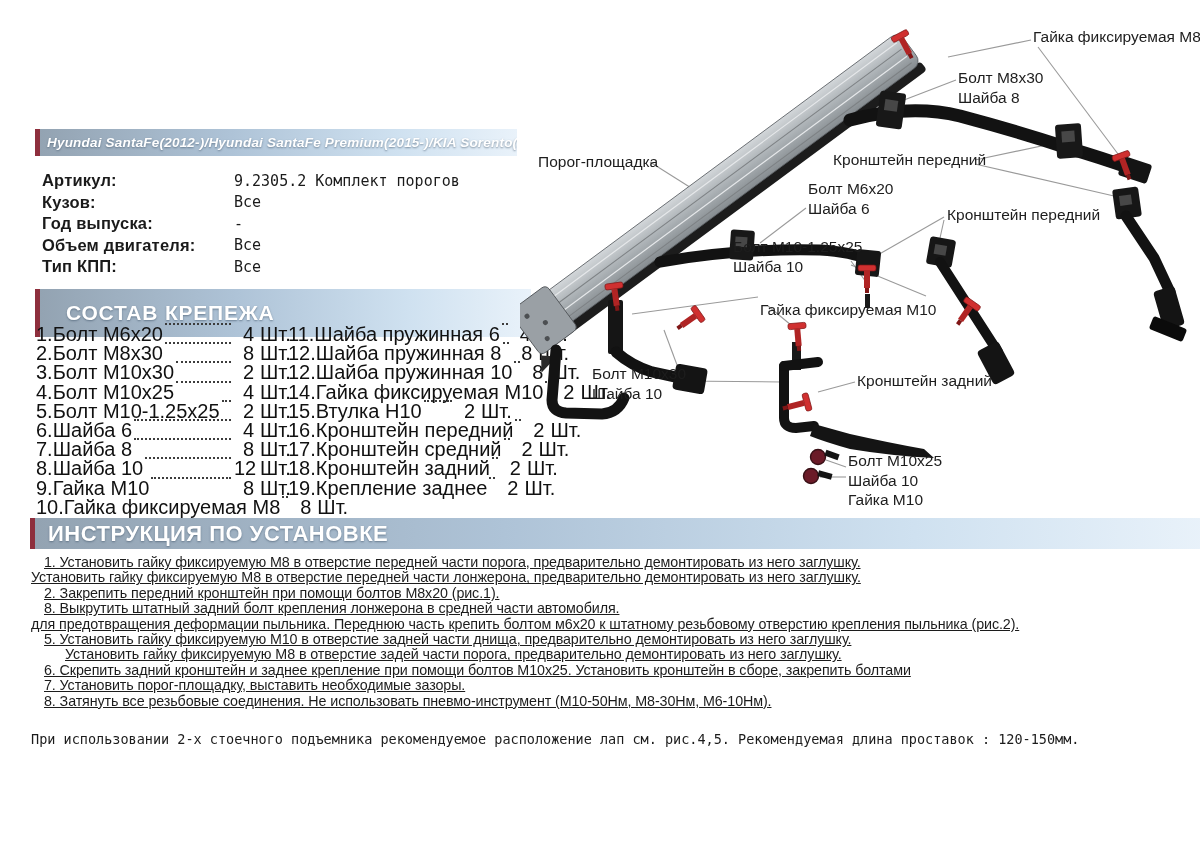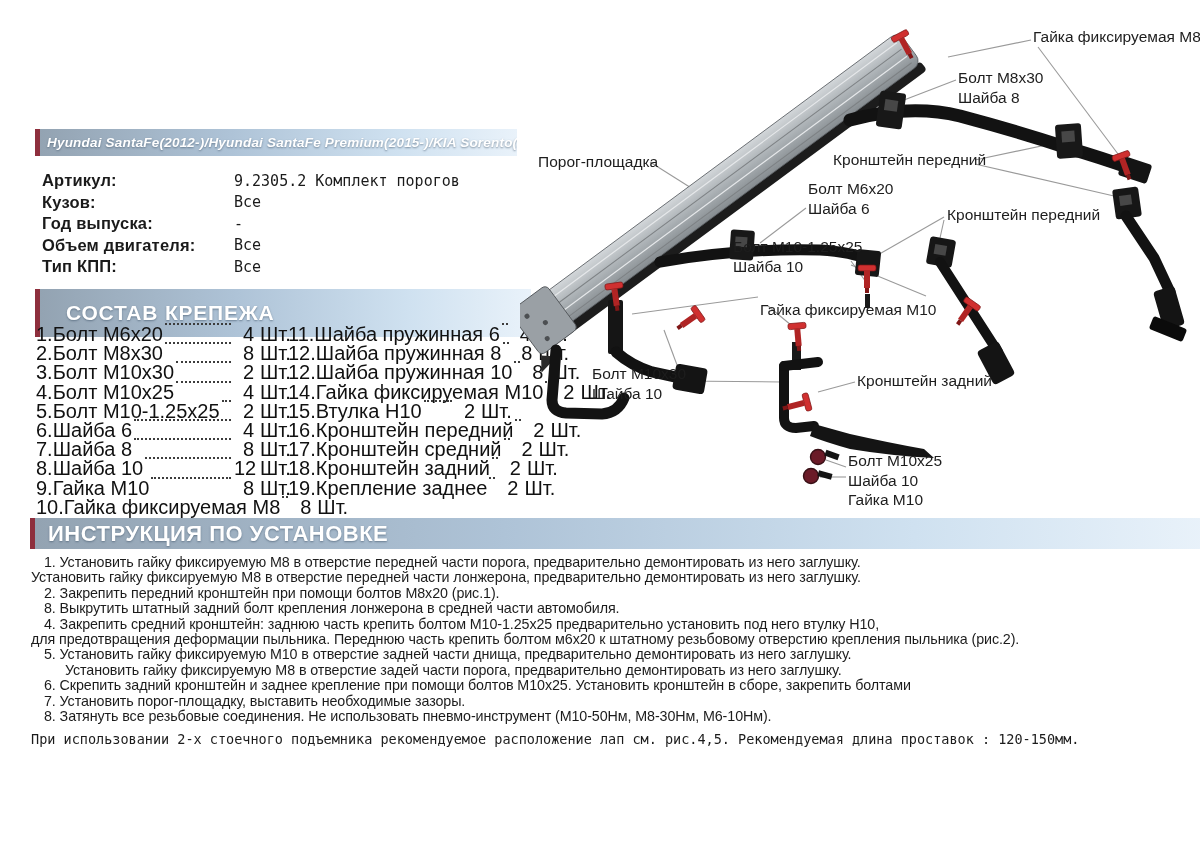--- a/index.html
+++ b/index.html
@@ -30,21 +30,21 @@
   #parts-left{left:36px;width:250px;}
   #parts-right{left:288px;width:219px;}
   .part-row{display:flex;align-items:flex-start;height:19.2px;font-size:20px;color:#111;}
   .part-name{white-space:nowrap;}
   .part-dots{flex:1;border-bottom:2px dotted #3c3c3c;margin:0 3px 3px 2px;min-width:6px;}
   .part-qty{width:20px;text-align:right;margin-right:6px;flex:none;}
   .part-unit{width:26px;flex:none;}
 
   
   #instr{position:absolute;left:31px;top:555px;width:1165px;font-size:14.3px;line-height:15.4px;color:#1c1c1c;letter-spacing:-.1px;}
-  .ln{white-space:nowrap;}
+  .ln{white-space:nowrap;text-decoration:underline;}
   .ln-n{padding-left:13px;}
   .ln-d{padding-left:34px;}
 
   #footnote{position:absolute;left:31px;top:731px;width:1165px;font-family:"DejaVu Sans Mono",monospace;font-size:13.5px;color:#1c1c1c;white-space:nowrap;}
 
   
   #diagram{position:absolute;left:520px;top:0;width:680px;height:518px;}
   #diagram svg{position:absolute;left:0;top:0;}
   .dlabel{position:absolute;font-size:15.5px;color:#1d1d1d;line-height:19.5px;white-space:nowrap;}
   .dlabel span{display:block;}
@@ -363,21 +363,20 @@
     </div>
 </div>
 
 <div class="bar" id="instr-bar">ИНСТРУКЦИЯ ПО УСТАНОВКЕ</div>
 
 <div id="instr">
   <div class="ln ln-n">1. Установить гайку фиксируемую М8 в отверстие передней части порога, предварительно демонтировать  из него заглушку.</div>
   <div class="ln">Установить гайку фиксируемую М8 в отверстие передней части лонжерона, предварительно демонтировать из него заглушку.</div>
   <div class="ln ln-n">2. Закрепить передний кронштейн при помощи болтов М8х20 (рис.1).</div>
   <div class="ln ln-n">8. Выкрутить штатный задний болт крепления лонжерона в средней части автомобиля.</div>
-  <div class="ln ln-n">4. Закрепить средний кронштейн: заднюю часть крепить болтом М10-1.25х25 предварительно установить под него втулку Н10,</div>
   <div class="ln">для предотвращения деформации пыльника. Переднюю часть крепить болтом м6х20 к штатному резьбовому отверстию крепления пыльника (рис.2).</div>
   <div class="ln ln-n">5. Установить гайку фиксируемую М10 в отверстие задней части днища, предварительно демонтировать из него заглушку.</div>
   <div class="ln ln-d">Установить гайку фиксируемую М8 в отверстие задей части порога, предварительно демонтировать из него заглушку.</div>
   <div class="ln ln-n">6. Скрепить задний кронштейн и заднее крепление при помощи болтов М10х25. Установить кронштейн в сборе, закрепить болтами</div>
   <div class="ln ln-n">7. Установить порог-площадку, выставить необходимые зазоры.</div>
   <div class="ln ln-n">8. Затянуть все резьбовые соединения. Не использовать пневмо-инструмент (М10-50Нм, М8-30Нм, М6-10Нм).</div>
 </div>
 
 <div id="footnote">При использовании 2-х стоечного подъемника рекомендуемое расположение лап см. рис.4,5. Рекомендуемая длина проставок : 120-150мм.</div>
 

